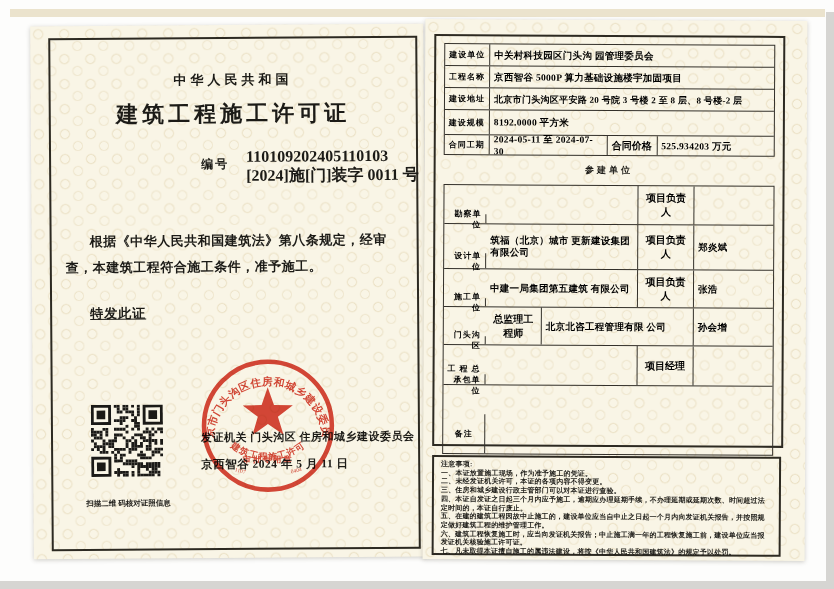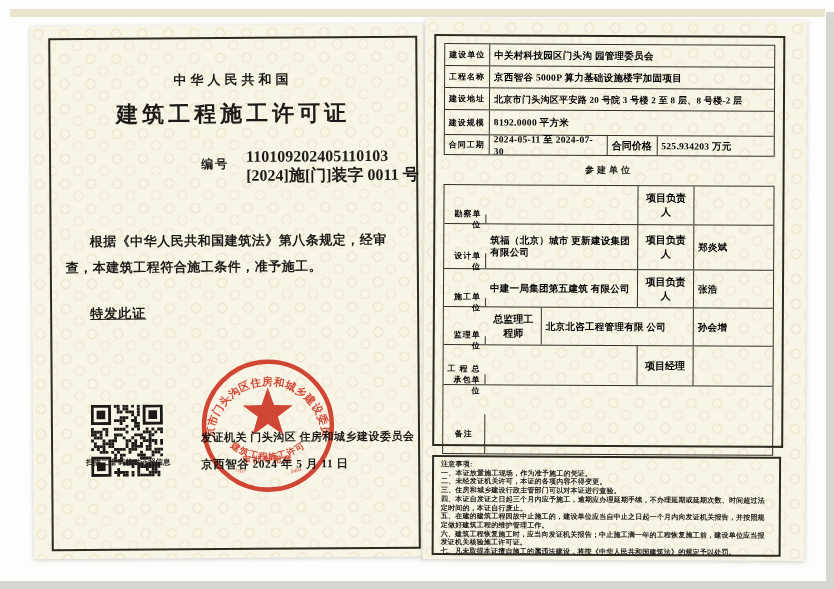--- a/index.html
+++ b/index.html
@@ -22,21 +22,21 @@
   .lp-frame{left:18px;top:12px;width:365px;height:509px;border:2px solid #2d2a22;}
   .ink{color:#1c1b17;}
   .lp-country{left:18px;top:46px;width:369px;text-align:center;font-weight:bold;font-size:13px;letter-spacing:4px;}
   .lp-title{left:18px;top:74px;width:369px;text-align:center;font-weight:bold;font-size:22px;letter-spacing:4px;}
   .lp-serial-label{left:170px;top:131px;font-size:12px;font-weight:bold;letter-spacing:2px;}
   .lp-serial-nums{left:215px;top:122px;font-size:16px;font-weight:bold;line-height:19px;white-space:pre-line;}
   .lp-body{left:34px;top:203px;width:338px;font-size:13px;font-weight:bold;letter-spacing:0.5px;line-height:26px;}
   .lp-body-l1{text-indent:24px;}
   .lp-grant{left:58px;top:279px;font-size:13px;font-weight:bold;letter-spacing:1px;text-decoration:underline;}
   .lp-qr{left:58px;top:379px;width:72px;height:72px;}
-  .lp-qr-caption{left:40px;top:432px;width:110px;text-align:center;font-size:7.5px;font-weight:bold;}
+  .lp-qr-caption{left:40px;top:473px;width:110px;text-align:center;font-size:7.5px;font-weight:bold;}
   .lp-issuer{left:168px;top:405px;font-size:11px;font-weight:bold;letter-spacing:0.5px;}
   .lp-date{left:168px;top:432px;font-size:11.5px;font-weight:bold;letter-spacing:0.5px;}
   .lp-seal{left:164px;top:330px;width:142px;height:142px;opacity:.88;mix-blend-mode:multiply;}
   
   .rp-frame{left:9px;top:15px;width:331px;height:399px;border:2px solid #2d2a22;padding:7px 8px 2px 8px;}
   .tbl{border:1px solid #33302a;}
   .row{display:flex;box-sizing:border-box;border-top:1px solid #33302a;}
   .row:first-child{border-top:none;}
   .cell{box-sizing:border-box;display:flex;align-items:center;padding:1px 4px;}
   .cl{width:45px;justify-content:center;text-align:right;font-size:8px;font-weight:bold;letter-spacing:1px;border-right:1px solid #33302a;white-space:pre-line;line-height:11px;}
@@ -370,21 +370,21 @@
           <div class="cell cr">项目负责人</div>
           <div class="cell cv">郑炎斌</div>
         </div>
         <div class="row" style="height:38px">
           <div class="cell cl">施工单位</div>
           <div class="cell cv cmp">中建一局集团第五建筑 有限公司</div>
           <div class="cell cr">项目负责人</div>
           <div class="cell cv">张浩</div>
         </div>
         <div class="row" style="height:38px">
-          <div class="cell cl">监理单位</div>
+          <div class="cell cl">门头沟区</div>
           <div class="cell cr">总监理工程师</div>
           <div class="cell cv cmp">北京北咨工程管理有限 公司</div>
           <div class="cell cv">孙会增</div>
         </div>
         <div class="row" style="height:40px">
           <div class="cell cl">工 程 总
 承包单位</div>
           <div class="cell cv cmp"></div>
           <div class="cell cr">项目经理</div>
           <div class="cell cv"></div>

